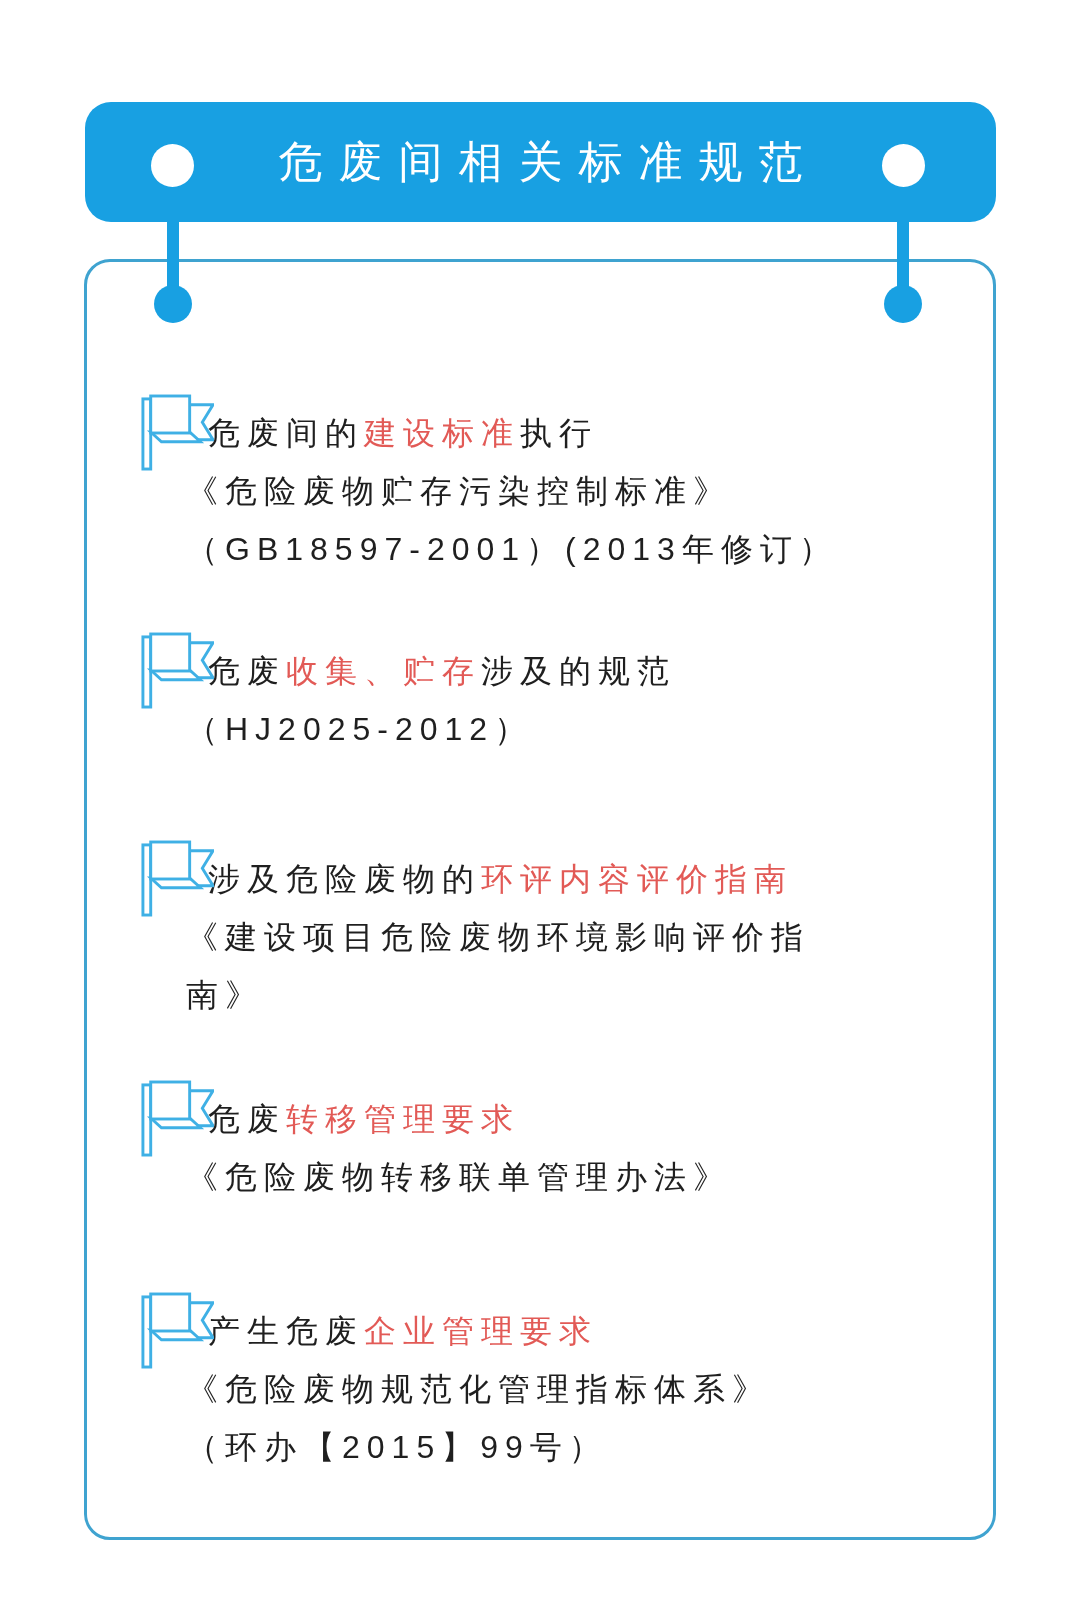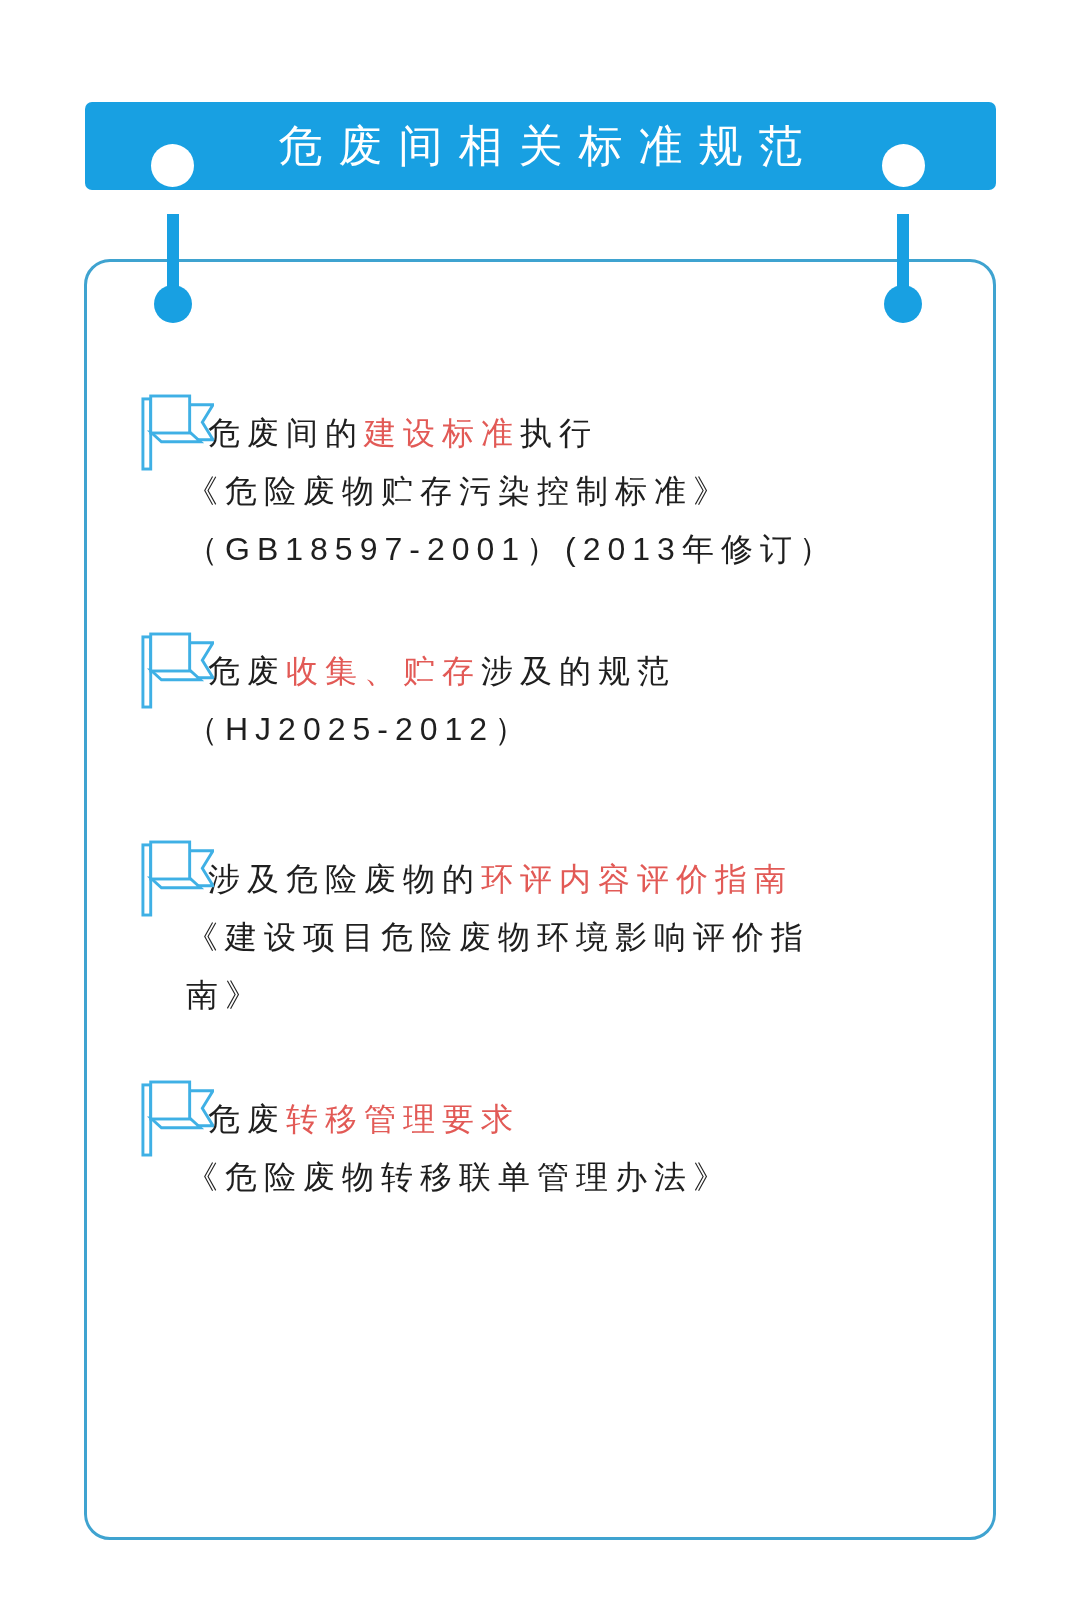--- a/index.html
+++ b/index.html
@@ -10,23 +10,23 @@
     height: 1620px;
     background: #ffffff;
     overflow: hidden;
     font-family: "Liberation Sans", "DejaVu Sans", sans-serif;
   }
 
   
   .banner {
     position: absolute;
     left: 85px; top: 102px;
-    width: 911px; height: 88px;
+    width: 911px; height: 120px;
     background: #18a0e2;
-    border-radius: 7px;
+    border-radius: 26px;
     display: flex;
     align-items: center;
     justify-content: center;
     z-index: 3;
   }
   .banner-title {
     color: #ffffff;
     font-size: 44px;
     font-weight: 300;
     letter-spacing: 16px;
@@ -170,14 +170,27 @@
       <polygon points="11,40 22,50 62,50 51,40" fill="#fff" stroke="#3fb0e5" stroke-width="3"></polygon>
       <rect x="11" y="3" width="40" height="38" fill="#fff" stroke="#3fb0e5" stroke-width="3"></rect>
     </svg>
     <div class="lines">
       <div class="l1"><span>涉及危险废物的</span><span class="hl">环评内容评价指南</span></div>
       <div class="l2">《建设项目危险废物环境影响评价指</div>
       <div class="l3">南》</div>
     </div>
   </div>
 
+  <div class="item item-5">
+    <svg class="flag" viewBox="0 0 76 82" fill="none" xmlns="http://www.w3.org/2000/svg">
+      <rect x="3" y="6" width="8" height="72" fill="#fff" stroke="#3fb0e5" stroke-width="3"></rect>
+      <polygon points="50,12 75,12 64,30 75,48 50,48" fill="#fff" stroke="#3fb0e5" stroke-width="3"></polygon>
+      <polygon points="11,40 22,50 62,50 51,40" fill="#fff" stroke="#3fb0e5" stroke-width="3"></polygon>
+      <rect x="11" y="3" width="40" height="38" fill="#fff" stroke="#3fb0e5" stroke-width="3"></rect>
+    </svg>
+    <div class="lines">
+      <div class="l1"><span>产生危废</span><span class="hl">企业管理要求</span></div>
+      <div class="l2">《危险废物规范化管理指标体系》</div>
+      <div class="l3">（环办【2015】99号）</div>
+    </div>
+  </div>
 
 </div>
 
 </body></html>

